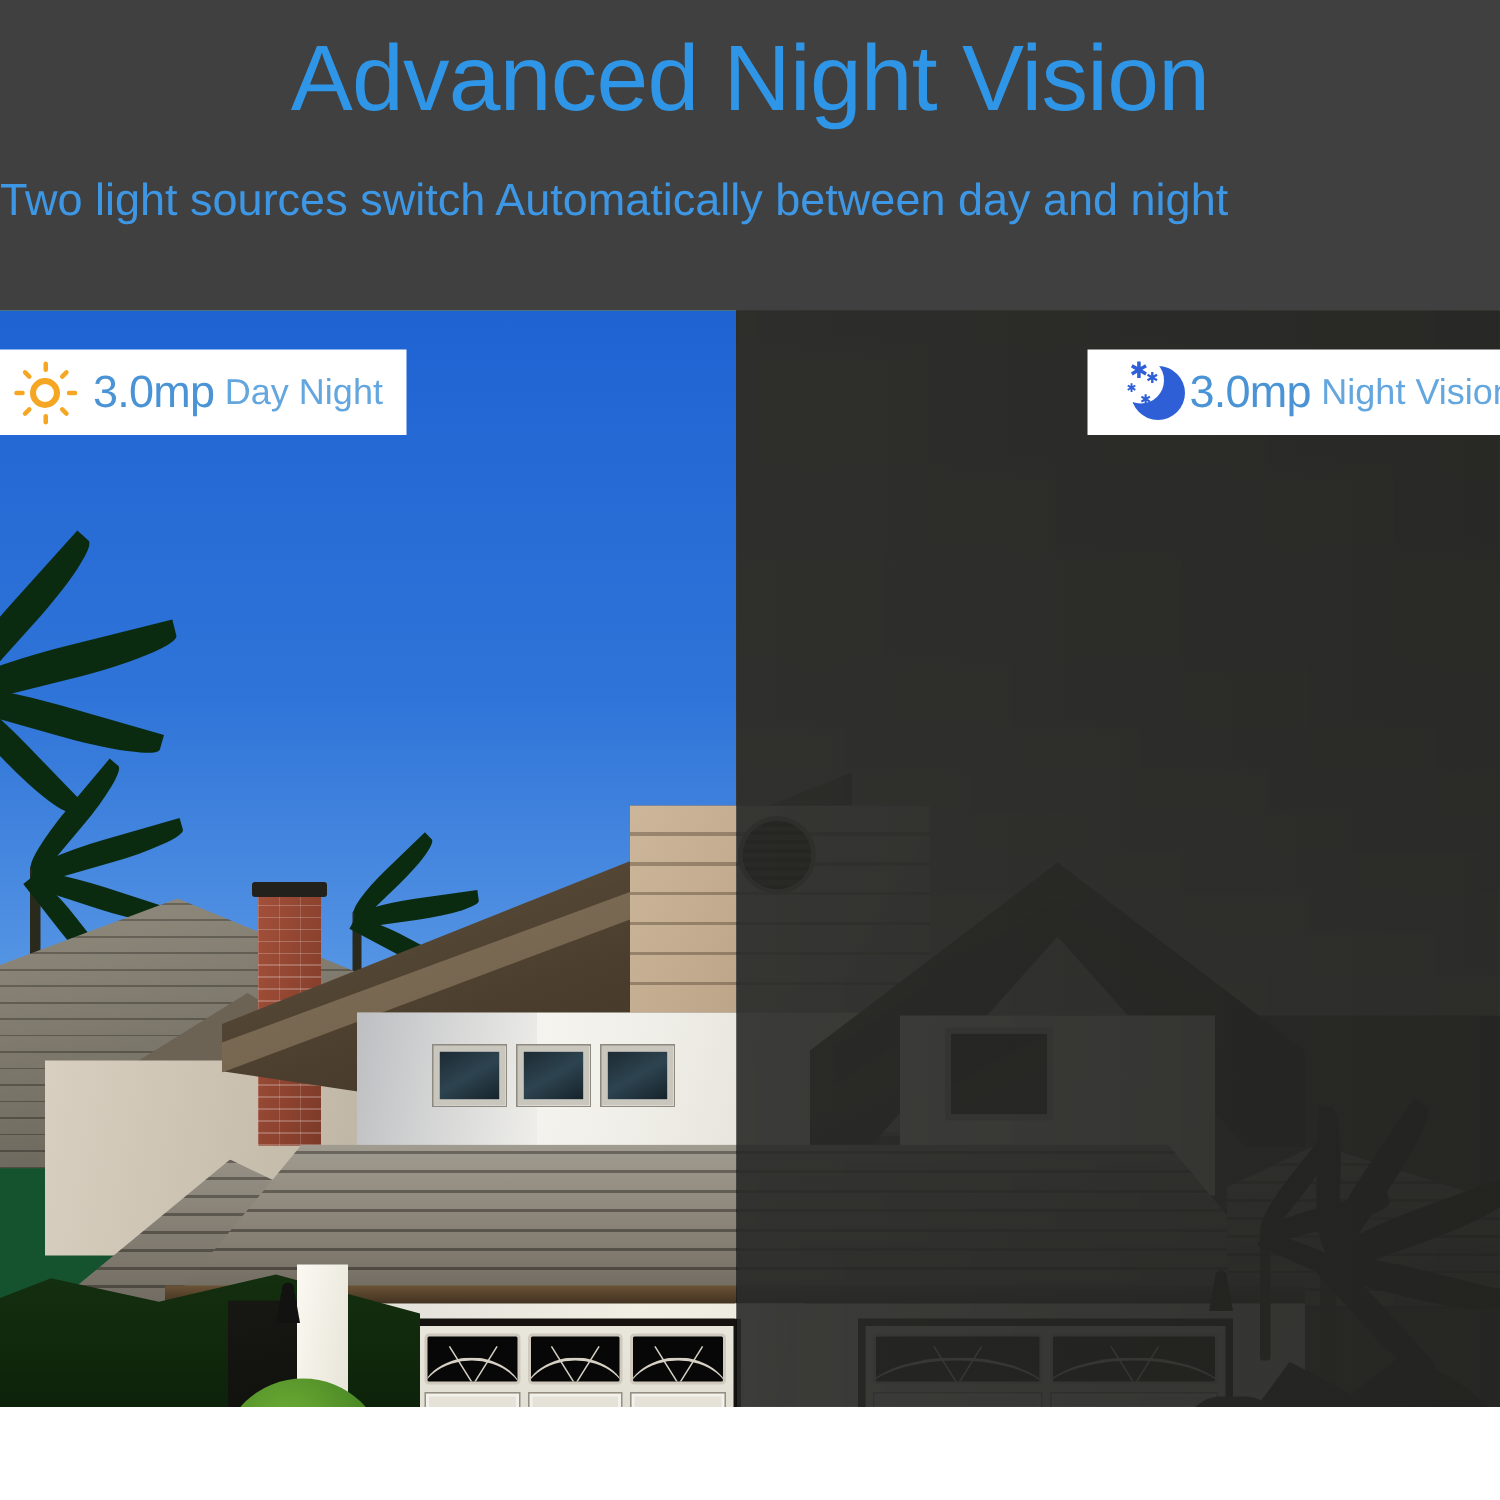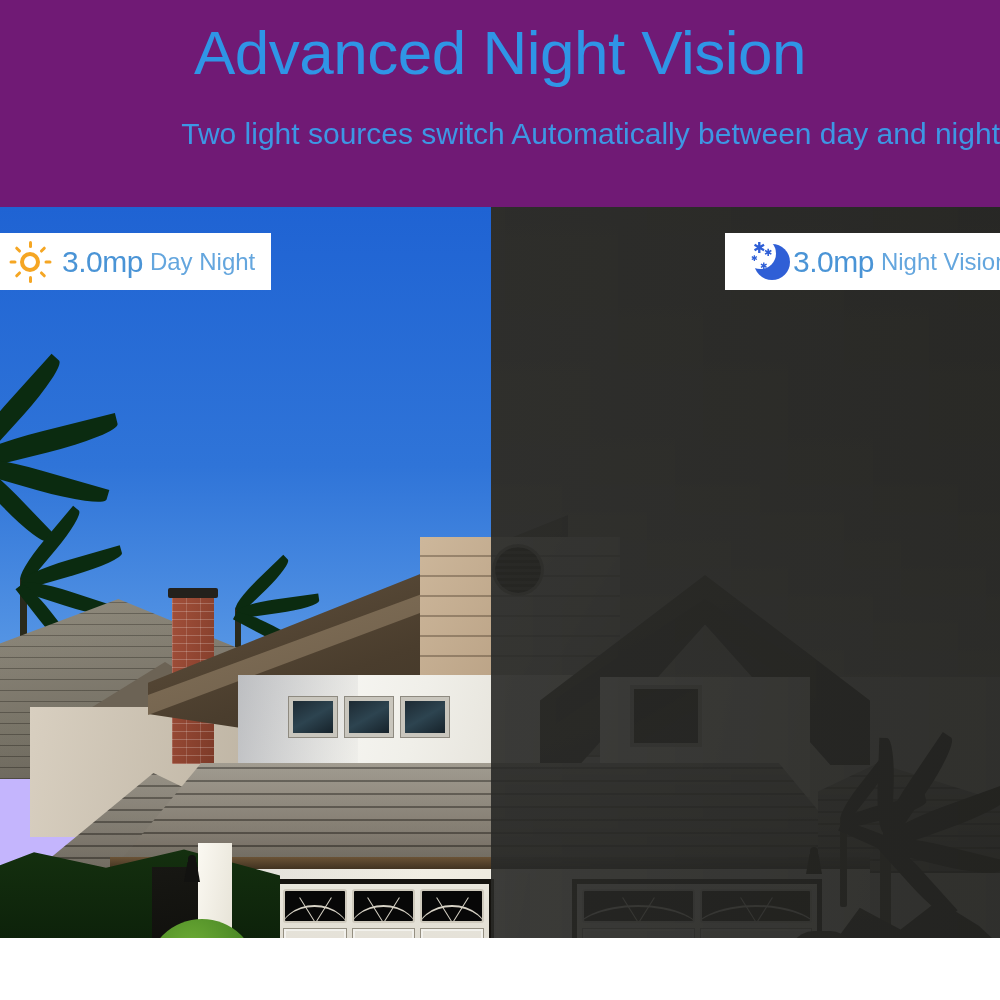--- a/index.html
+++ b/index.html
@@ -2,35 +2,35 @@
 <html><head>
 <meta charset="utf-8">
 <style>
   * { margin:0; padding:0; box-sizing:border-box; }
   html,body { width:1000px; height:1000px; background:#ffffff; overflow:hidden; }
   body { font-family:"Liberation Sans", sans-serif; }
 
   .page { position:relative; width:1000px; height:1000px; background:#fff; }
 
   
-  .header { position:absolute; left:0; top:0; width:1000px; height:207px; background:#701a75; }
+  .header { position:absolute; left:0; top:0; width:1000px; height:207px; background:#404040; }
   .title {
     position:absolute; left:0; top:22px; width:1000px; text-align:center;
     font-size:62px; font-weight:400; letter-spacing:-0.5px;
     color:#2f95e6; line-height:1.0; white-space:nowrap;
   }
   .subtitle {
-    position:absolute; left:0; top:119px; width:1000px; text-align:right;
+    position:absolute; left:0; top:119px; width:1000px; text-align:left;
     font-size:30px; font-weight:400; color:#3d97e4; line-height:1.0; white-space:nowrap;
   }
 
   
   .photo {
     position:absolute; left:0; top:207px; width:1000px; height:731px;
-    overflow:hidden; background:#c4b5fd;
+    overflow:hidden; background:#14532d;
   }
 
   
   .scene { position:absolute; inset:0; }
 
   
   .sky {
     position:absolute; left:0; top:0; width:1000px; height:470px;
     background:linear-gradient(#1f63d3 0%, #2f74d8 55%, #5b9ae6 100%);
   }

